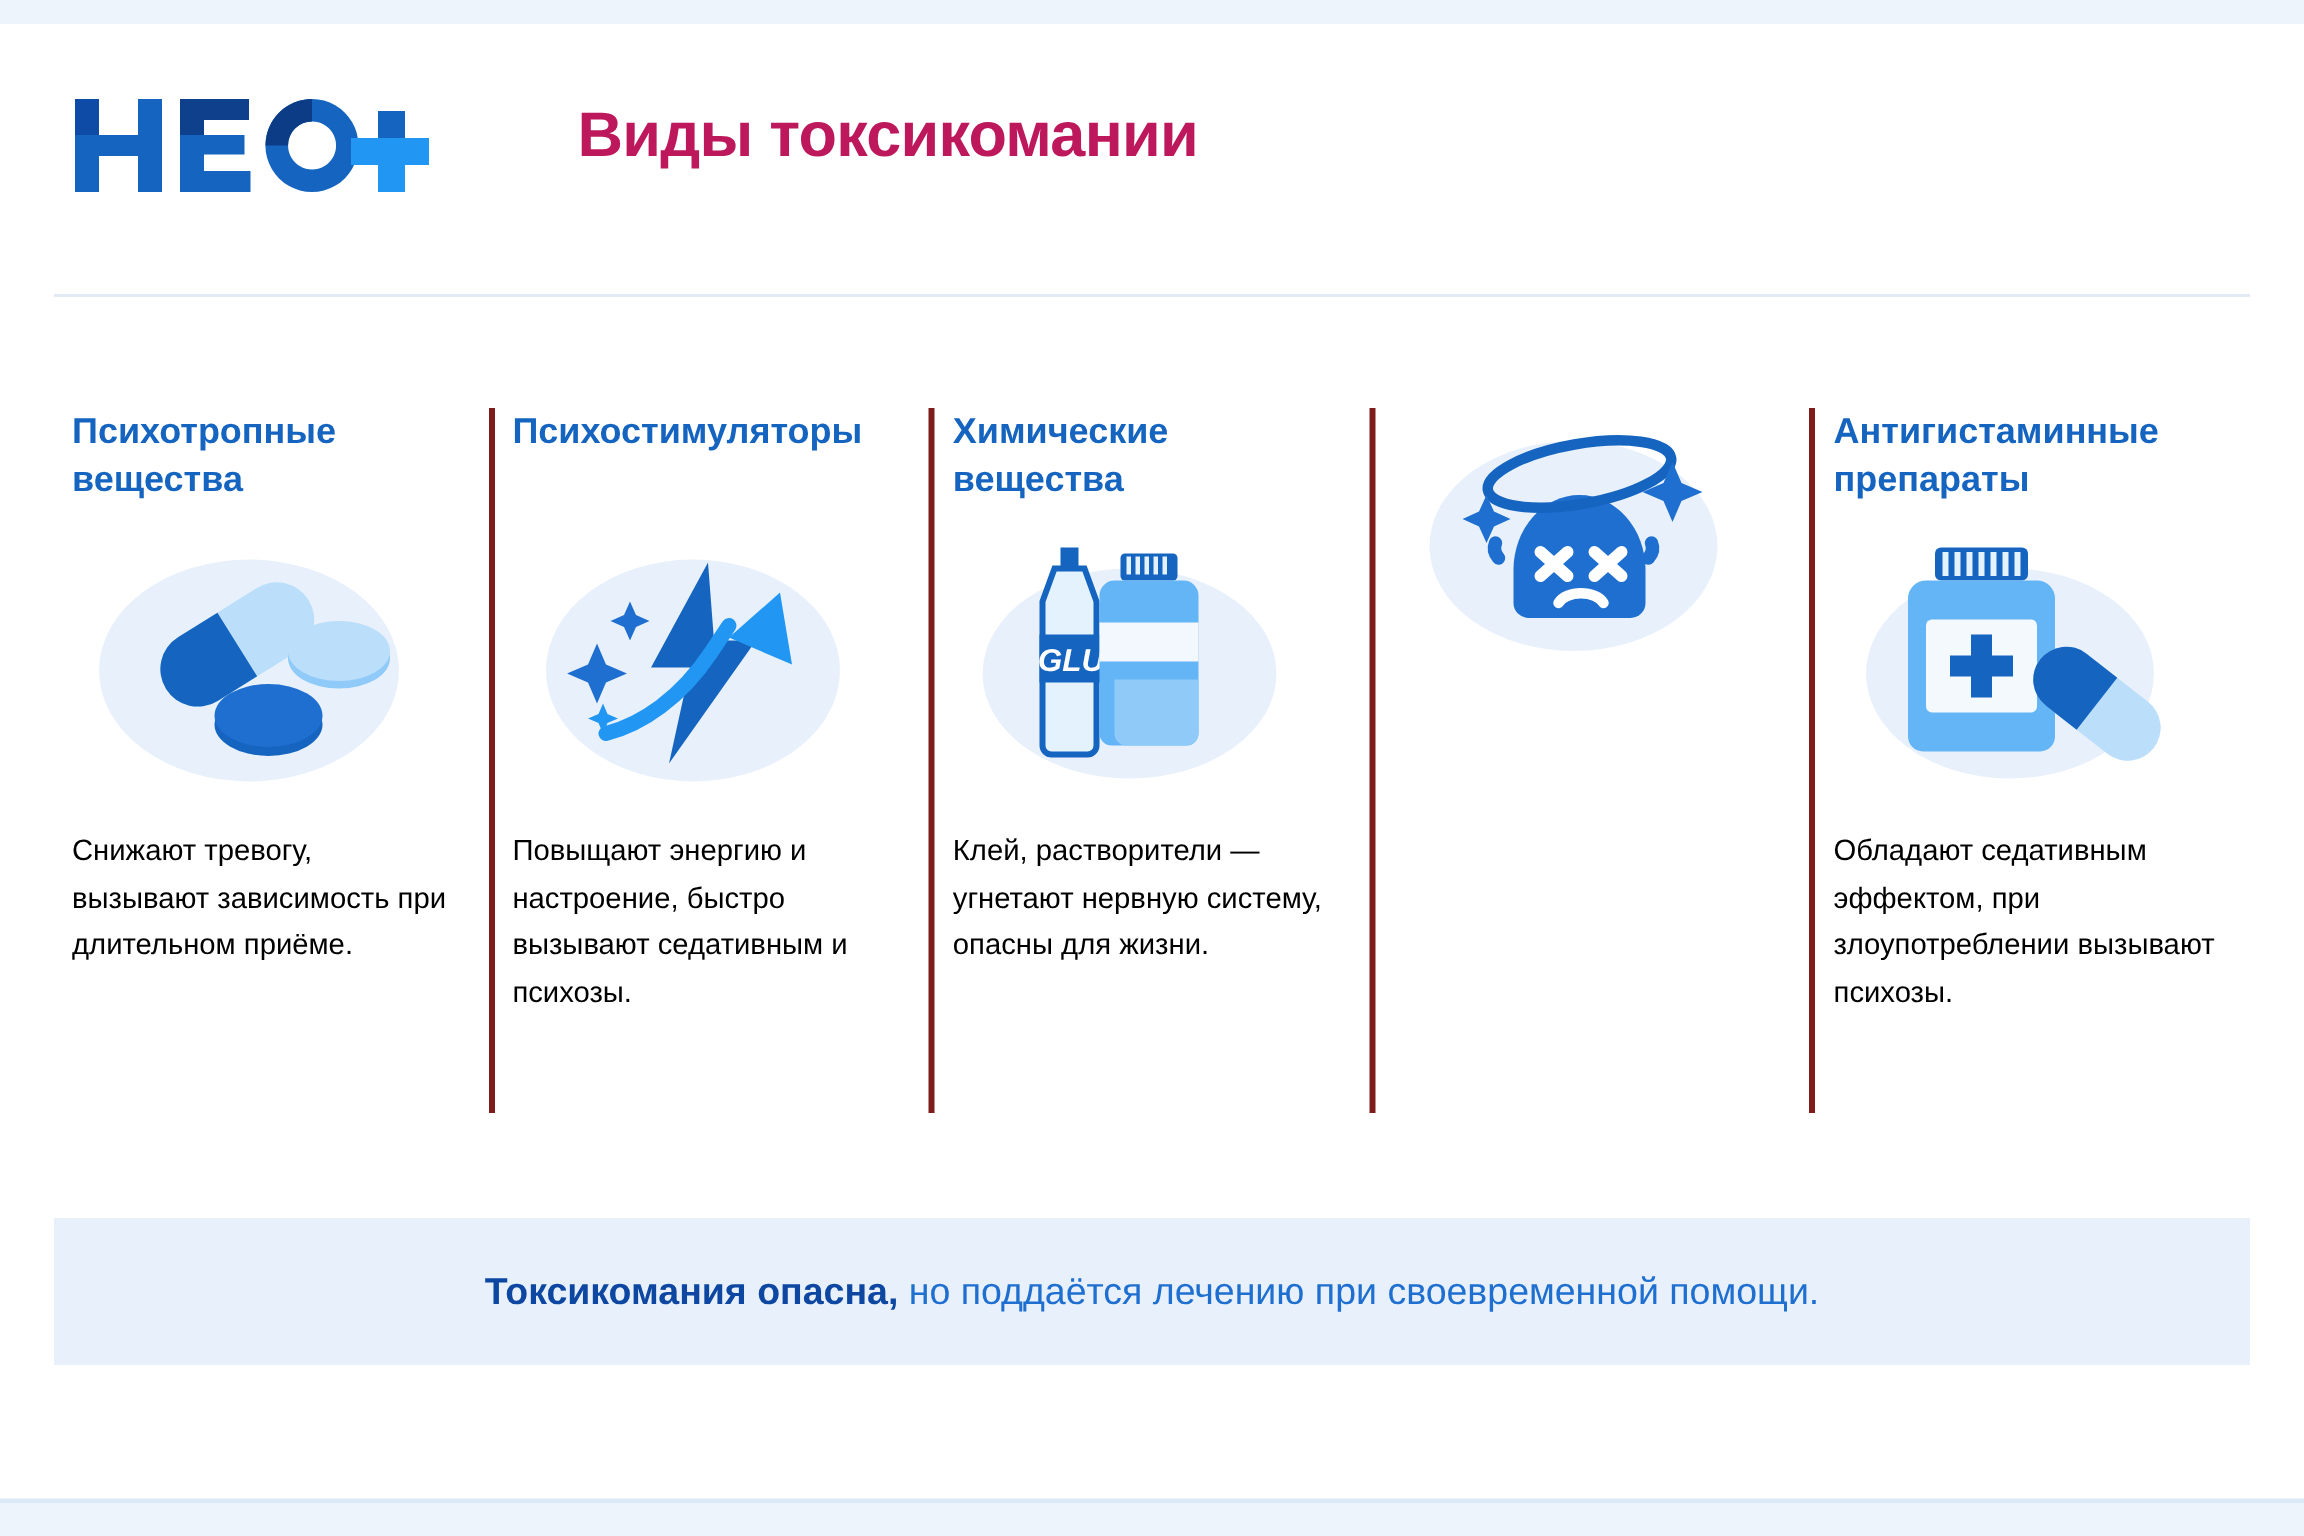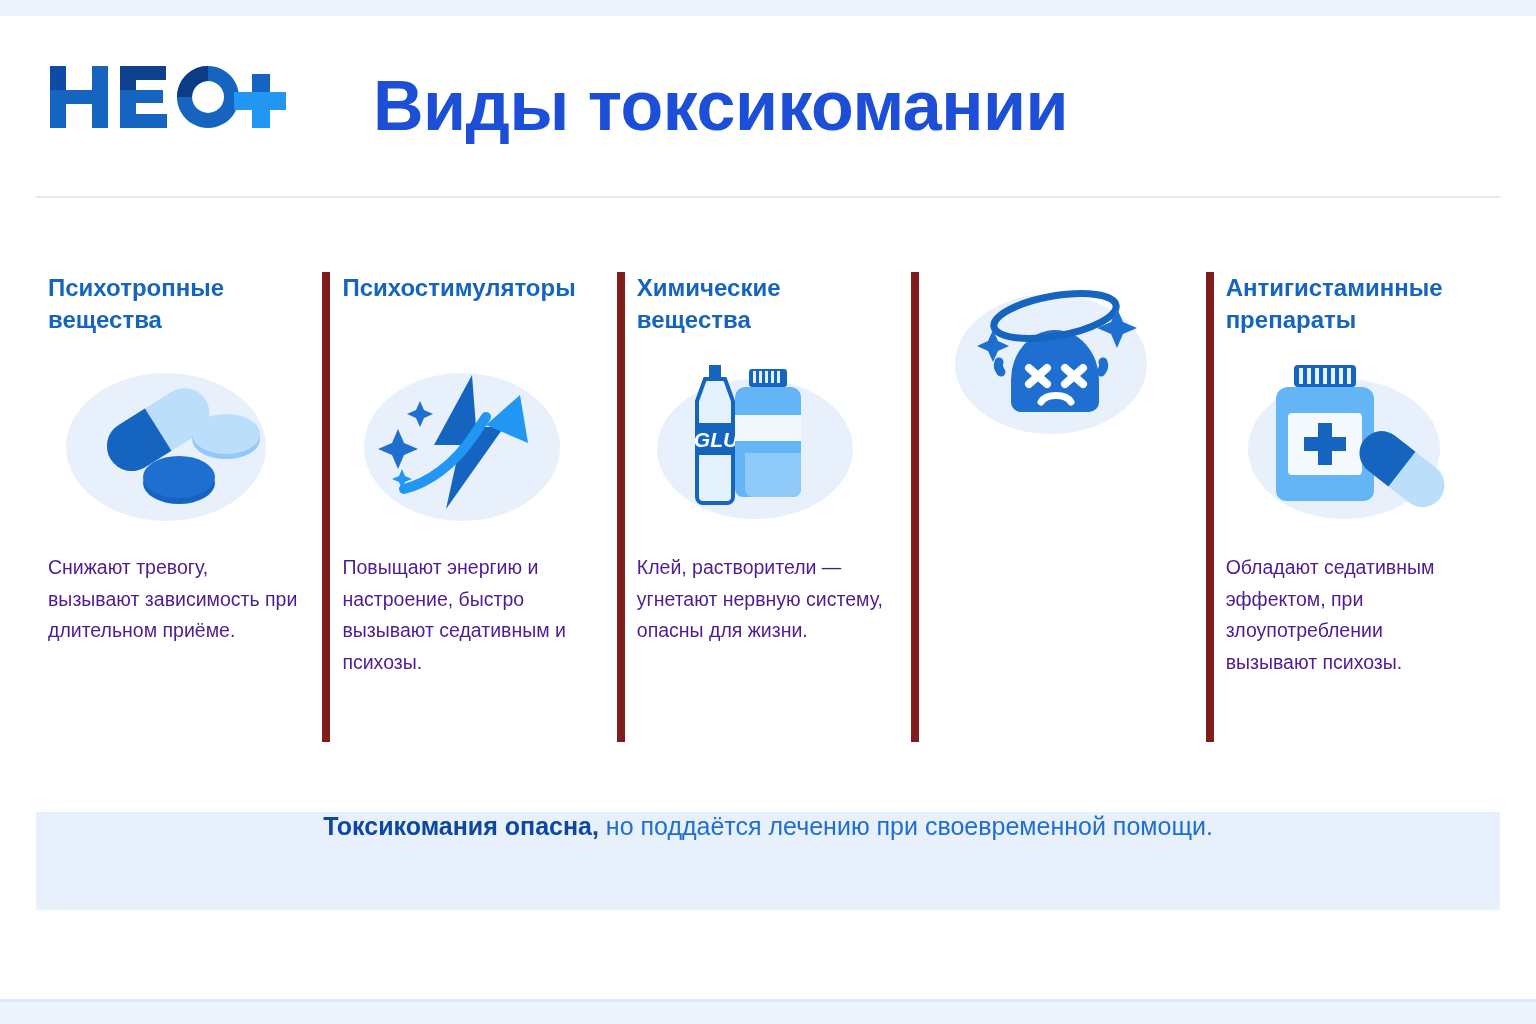--- a/index.html
+++ b/index.html
@@ -47,24 +47,24 @@
     left: 0; top: 16px;
     width: 1536px; height: 180px;
   }
   .logo {
     position: absolute;
     left: 46px; top: 44px;
     width: 240px; height: 78px;
   }
   .page-title {
     position: absolute;
-    left: 373px; top: 50px;
-    font-size: 70px;
+    left: 385px; top: 50px;
+    font-size: 42px;
     font-weight: bold;
-    color: #1d4ed8;
+    color: #be185d;
     letter-spacing: -0.5px;
     white-space: nowrap;
   }
   .header-rule {
     position: absolute;
     left: 36px; top: 196px;
     width: 1464px; height: 2px;
     background: #e2ebf5;
   }
 
@@ -76,21 +76,21 @@
     display: flex;
     align-items: stretch;
   }
   .col {
     position: relative;
     flex: 1 1 0;
     padding: 0 22px 0 12px;
     box-sizing: border-box;
   }
   .col + .col {
-    border-left: 8px solid #7f1d1d;
+    border-left: 4px solid #7f1d1d;
   }
   .col-title {
     font-size: 24px;
     font-weight: bold;
     color: #1565c0;
     line-height: 1.33;
     margin: 0 0 19px 0;
     min-height: 66px;
   }
   .col-icon {
@@ -98,30 +98,31 @@
     height: 185px;
     margin-bottom: 10px;
     font-style: italic;
   }
   .col-icon svg {
     display: block;
   }
   .col-text {
     font-size: 19.5px;
     line-height: 1.62;
-    color: #4c1d95;
+    color: #000000;
   }
 
   
   .footer-banner {
     position: absolute;
     left: 36px; top: 812px;
     width: 1464px; height: 98px;
     background: #e7f0fb;
     display: flex;
+    align-items: center;
     justify-content: center;
   }
   .footer-text {
     font-size: 25px;
     color: #1f6fd0;
     text-align: center;
   }
   .footer-text b {
     color: #0d47a1;
     font-weight: bold;

